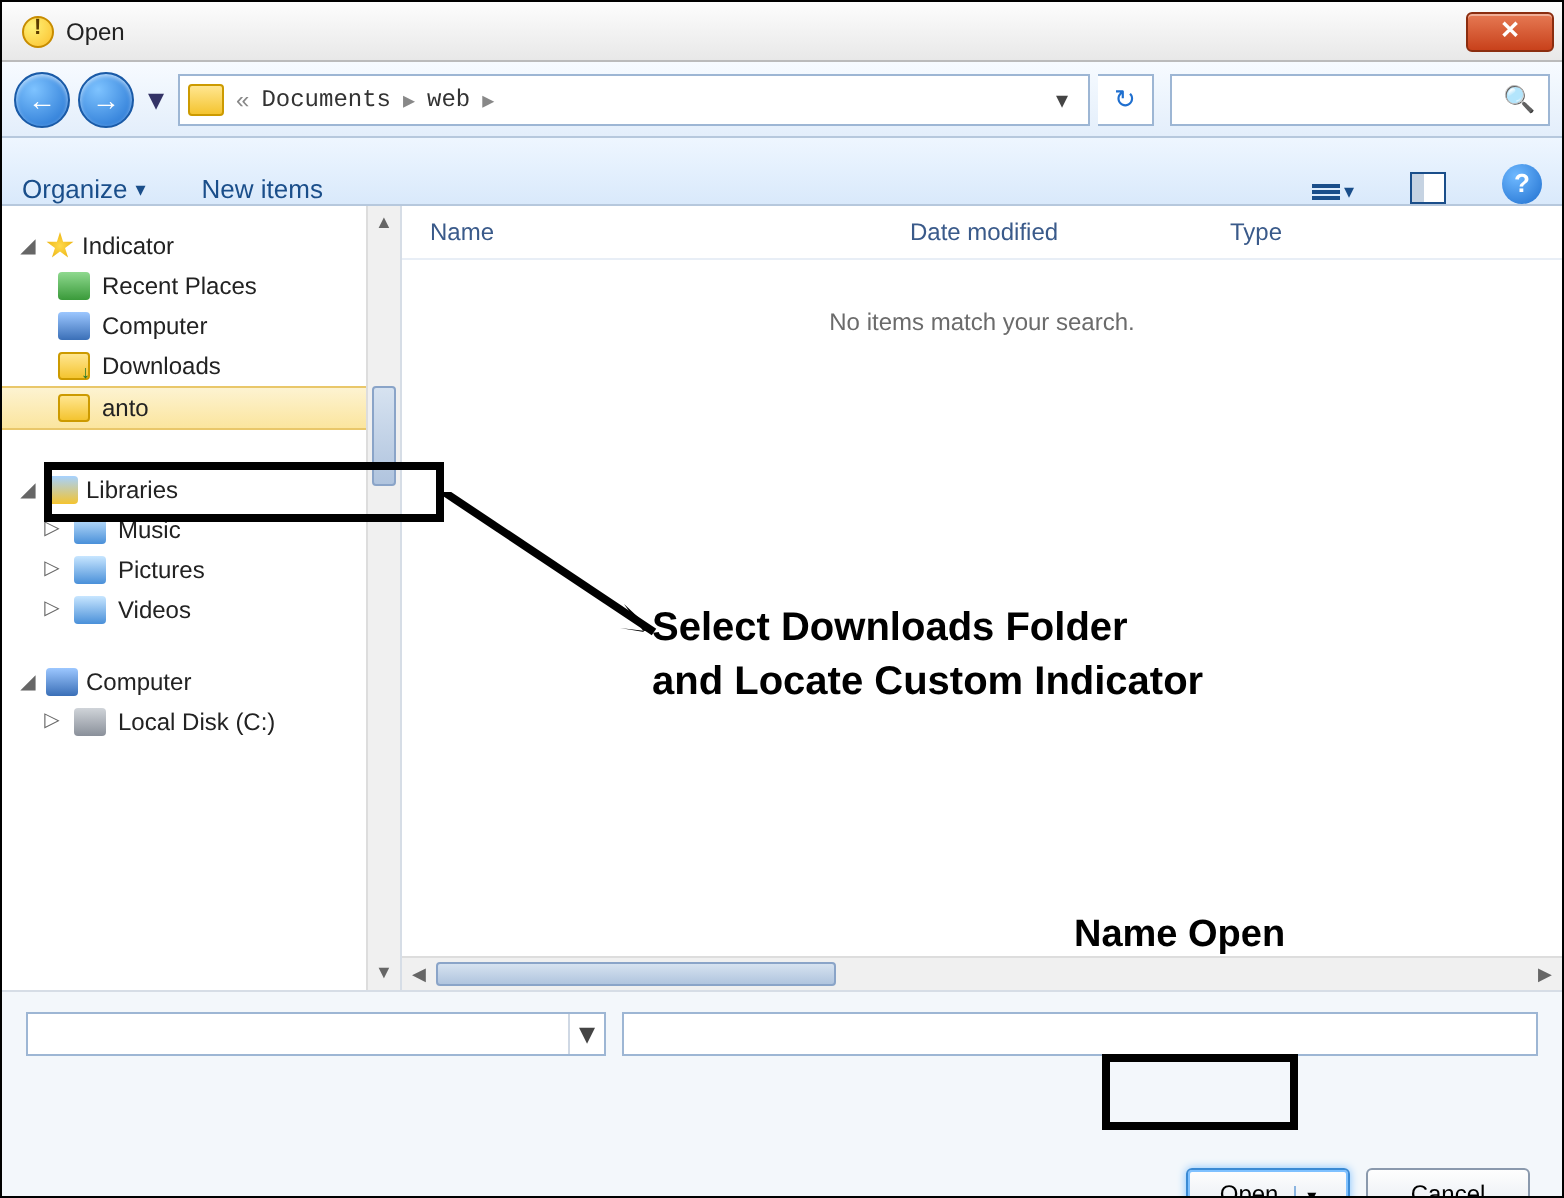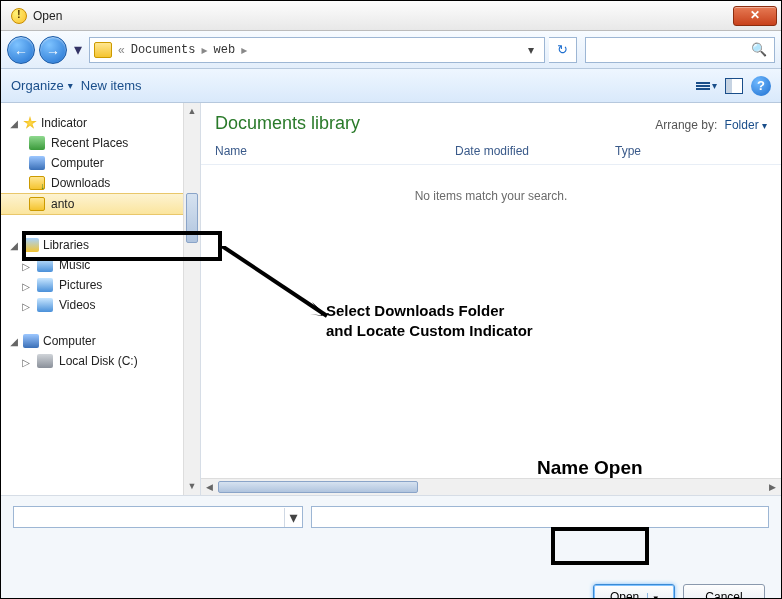--- a/index.html
+++ b/index.html
@@ -20,36 +20,36 @@
 .addrbar .foldericon { width: 18px; height: 16px; background: linear-gradient(#ffe690,#f4c430); border: 1px solid #cc9a00; border-radius: 2px; margin-right: 6px; }
 .addrbar .crumb { padding: 0 6px; cursor: pointer; font-family: Liberation Mono, monospace; }
 .addrbar .sep { color: #888; }
 .addrbar .addrspacer { flex: 1; }
 .addrbar .addrdd { padding: 0 6px; color:#444; cursor:pointer; }
 .refreshbtn { width: 28px; height: 26px; border: 1px solid #9db6d4; border-left: none; background: #fff; display:flex; align-items:center; justify-content:center; color:#1f6fcf; cursor:pointer; font-size:13px; }
 .searchbox { width: 190px; height: 26px; border: 1px solid #9db6d4; margin-left: 4px; background: #fff; display: flex; align-items: center; padding: 0 6px; }
 .searchbox input { border: none; outline: none; flex: 1; font-size: 12px; background: transparent; }
 .searchbox .searchicon { color: #1f6fcf; font-size: 13px; }
 
-.toolbar { height: 34px; background: linear-gradient(#eef6ff,#d9e9fb); border-bottom: 1px solid #b6c8dd; display: flex; align-items: center; padding: 0 10px; gap: 8px; font-size: 13px; color: #1a4e8a; }
+.toolbar { height: 34px; background: linear-gradient(#eef6ff,#d9e9fb); border-bottom: 1px solid #b6c8dd; display: flex; align-items: flex-end; padding: 0 10px; gap: 28px; font-size: 13px; color: #1a4e8a; }
 .toolbar .tbitem { cursor: pointer; display: flex; align-items: center; gap: 4px; }
 .toolbar .tbspacer { flex:1; }
 .toolbar .viewbtn { display:flex; align-items:center; gap:2px; color:#1a4e8a; cursor:pointer; }
 .toolbar .viewbtn .bars { display:flex; flex-direction:column; gap:1px; }
 .toolbar .viewbtn .bars span { width:14px; height:2px; background:#1a4e8a; }
 .toolbar .panebtn { width:18px; height:16px; border:1px solid #1a4e8a; background:#fff; position:relative; cursor:pointer; }
 .toolbar .panebtn::before { content:""; position:absolute; left:0; top:0; bottom:0; width:6px; background:#1a4e8a; opacity:.25; }
 .toolbar .helpbtn { width:20px; height:20px; border-radius:50%; background:radial-gradient(circle at 35% 30%,#6fb9ff,#1f6fcf); color:#fff; text-align:center; font-size:13px; line-height:20px; font-weight:bold; cursor:pointer; }
 
 .body { display: flex; height: 392px; }
 .sidebar { width: 200px; border-right: 1px solid #d6dde6; position: relative; padding: 6px 0; font-size: 12px; color:#222; overflow:hidden; }
 .sidebar .group { margin: 4px 0; }
 .sidebar .grouphead { display:flex; align-items:center; gap:4px; padding: 3px 8px; cursor:pointer; }
 .sidebar .tw { width:10px; text-align:center; color:#666; font-size:10px; }
-.sidebar .item { display:flex; align-items:flex-end; gap:6px; padding: 3px 8px 3px 28px; cursor:pointer; }
+.sidebar .item { display:flex; align-items:flex-start; gap:6px; padding: 3px 8px 3px 28px; cursor:pointer; }
 .sidebar .item.sel { background: linear-gradient(#fdf3d1,#fbe59e); border:1px solid #e9c76a; border-left:none; border-right:none; }
 .sidebar .ic { width:16px; height:14px; border-radius:2px; flex-shrink:0; }
 .ic.star { background: radial-gradient(circle,#ffd94a,#e6a800); clip-path: polygon(50% 0,61% 35%,98% 35%,68% 57%,79% 91%,50% 70%,21% 91%,32% 57%,2% 35%,39% 35%); width:14px; height:14px; }
 .ic.recent { background: linear-gradient(#8fd98f,#3a9a3a); }
 .ic.computer { background: linear-gradient(#9cc7ff,#3a6fb7); }
 .ic.folder { background: linear-gradient(#ffe690,#f4c430); border:1px solid #cc9a00; }
 .ic.download { background: linear-gradient(#ffe690,#f4c430); border:1px solid #cc9a00; position:relative; }
 .ic.download::after { content:"↓"; position:absolute; right:-1px; bottom:-2px; font-size:9px; color:#2a7a2a; font-weight:bold; }
 .ic.libraries { background: linear-gradient(#a6d2ff,#f4c430); }
 .ic.music { background: linear-gradient(#c8e6ff,#4a90d9); }
@@ -81,21 +81,21 @@
 .fncombo input { border:none; outline:none; flex:1; padding:0 4px; font-size:12px; }
 .fncombo .dd { width:18px; text-align:center; color:#444; cursor:pointer; border-left:1px solid #cfd8e4; }
 .filtercombo { flex:1; height:22px; border:1px solid #9db6d4; background:#fff; display:flex; align-items:center; padding:0 4px; font-size:12px; }
 .btnrow { display:flex; justify-content:flex-end; gap:8px; padding-right:4px; }
 .winbtn { min-width:82px; height:26px; border:1px solid #8a99ad; background:linear-gradient(#fefefe,#e3e9f0); border-radius:3px; font-size:12px; cursor:pointer;margin-top:46px; }
 .winbtn.primary { border:1px solid #3a8ad4; box-shadow: 0 0 0 1px #7fc1ff inset, 0 0 4px #7fc1ff; }
 
 
 .ann-box-dl { position:absolute; left:21px; top:230px; width:200px; height:30px; border:4px solid #000; pointer-events:none; }
 .ann-line { position:absolute; left:221px; top:245px; width:110px; height:75px; pointer-events:none; }
-.ann-text { position:absolute; left:325px; top:300px; font-size:15px; font-weight:bold; color:#000; line-height:1.35; pointer-events:none; }
+.ann-text { position:absolute; left:325px; top:300px; font-size:20px; font-weight:bold; color:#000; line-height:1.35; pointer-events:none; }
 .ann-clickopen { position:absolute; left:536px; top:456px; font-size:19px; font-weight:bold; color:#000; pointer-events:none; }
 .ann-box-open { position:absolute; left:550px; top:526px; width:98px; height:38px; border:4px solid #000; pointer-events:none; }
 </style>
 </head>
 <body>
 
 <div class="titlebar">
   <div class="icon"></div>
   <div class="title">Open</div>
   <div class="spacer"></div>
@@ -207,30 +207,20 @@
     </div>
 
     <div class="vscroll">
       <div class="arr up">▲</div>
       <div class="thumb"></div>
       <div class="arr dn">▼</div>
     </div>
   </div>
 
   <div class="content">
-    <div class="libheader">
-      <div class="libtitle">Documents library</div>
-      <div class="arrange">
-        <span>Arrange by:</span>
-        <span class="val">
-          <span>Folder</span>
-          <span style="font-size:10px;">▾</span>
-        </span>
-      </div>
-    </div>
     <div class="colheads">
       <div class="c1">Name</div>
       <div class="c2">Date modified</div>
       <div class="c3">Type</div>
     </div>
     <div class="empty">No items match your search.</div>
 
     <div class="hscroll">
       <div class="arr">◀</div>
       <div class="track">

